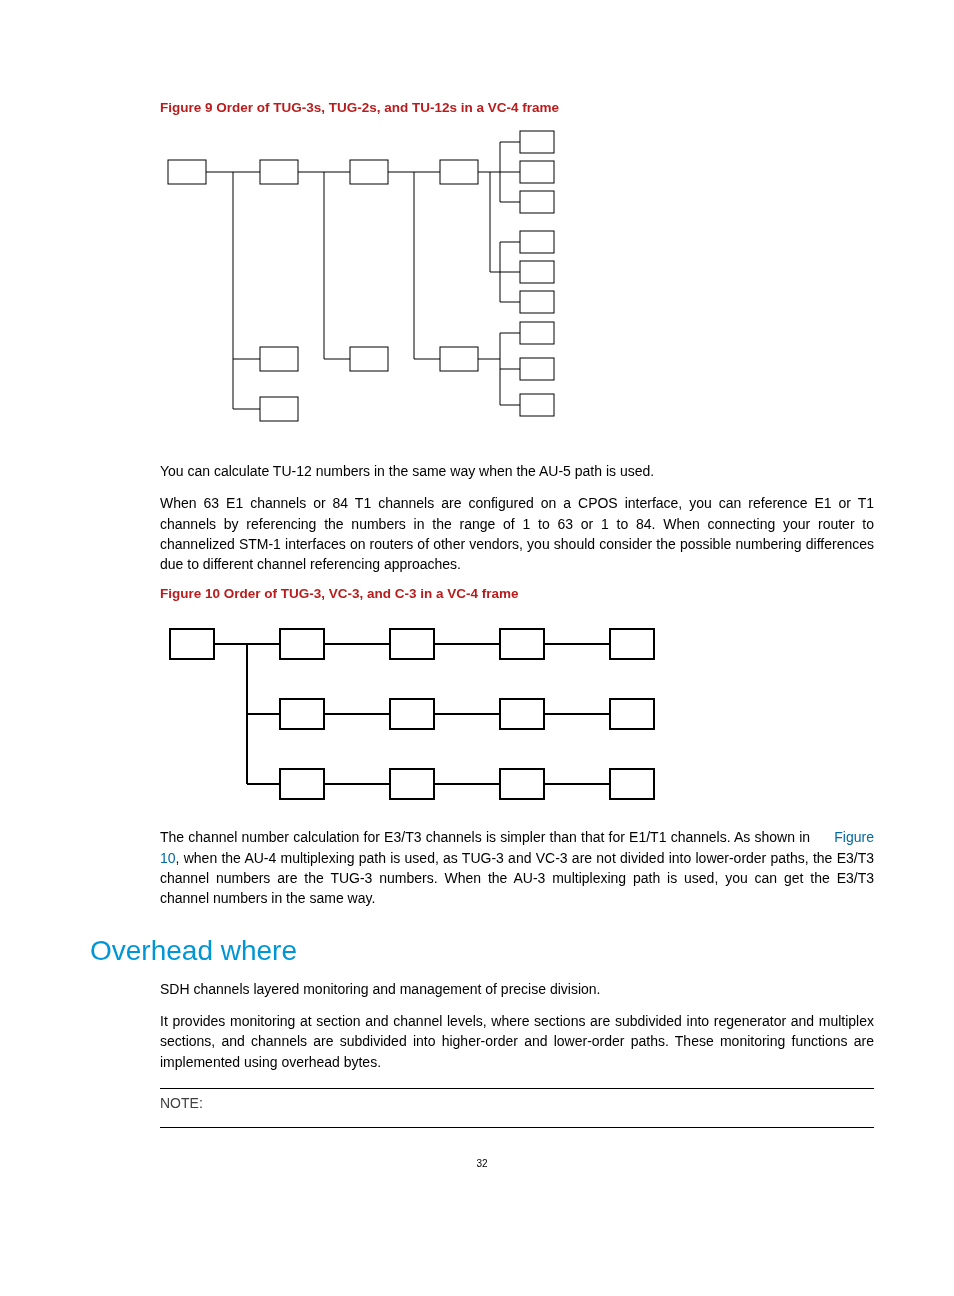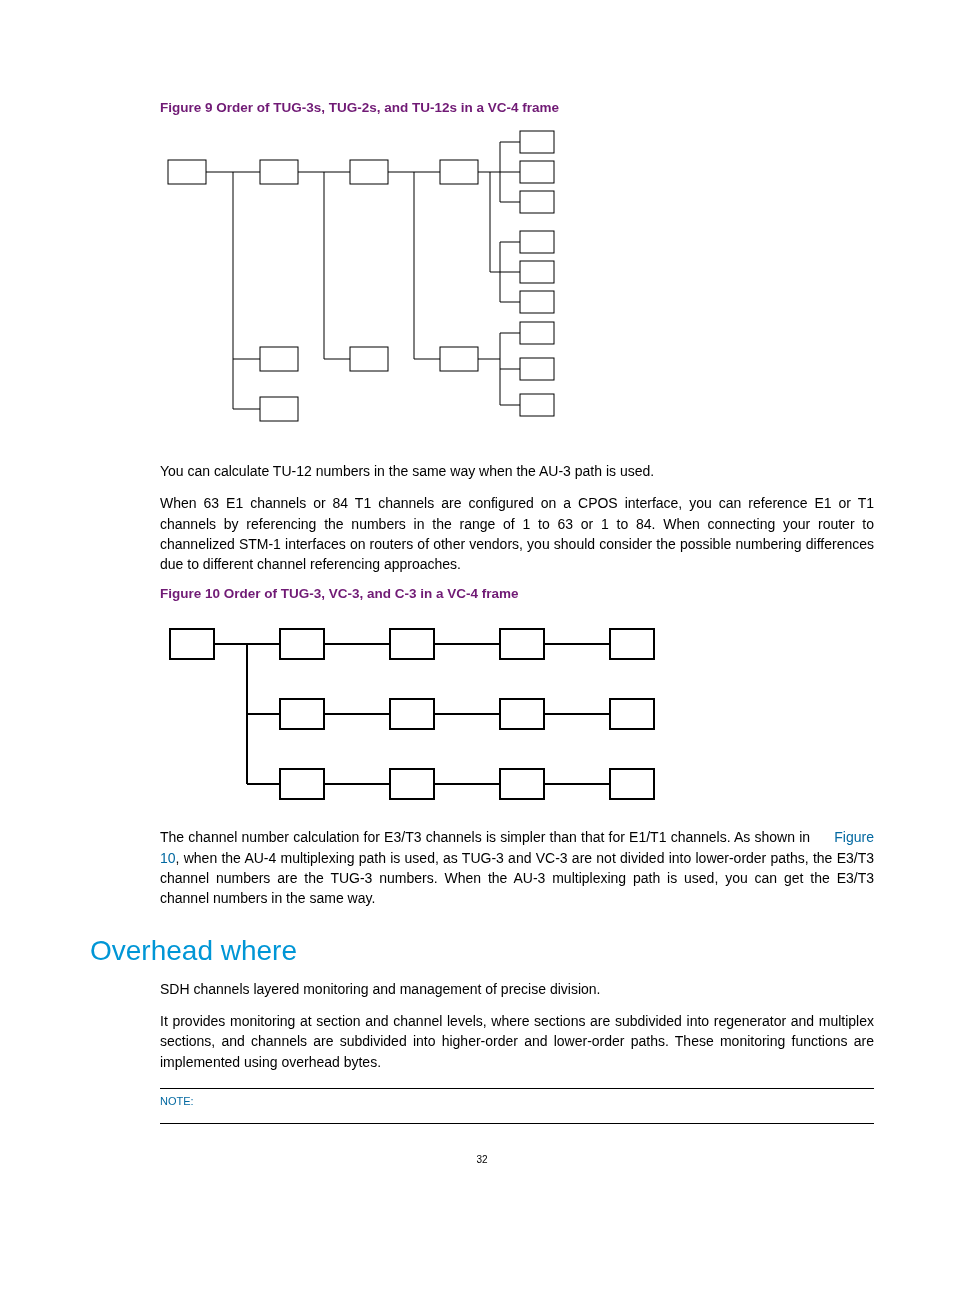--- a/index.html
+++ b/index.html
@@ -8,21 +8,21 @@
     color: #000;
     width: 954px;
     margin: 0;
     padding: 0;
     background: #fff;
   }
   .page {
     padding: 90px 80px 40px 90px;
   }
   .figure-title {
-    color: #701a75;
+    color: #b91c1c;
     font-weight: bold;
     font-size: 13.5px;
     margin: 10px 0 14px 70px;
   }
   .figure-ref {
     color: #0369a1;
     margin-left: 20px;
   }
   .body-text {
     margin: 12px 0 12px 70px;
@@ -35,22 +35,22 @@
     font-weight: 300;
     margin: 26px 0 12px 0;
   }
   .note-box {
     margin: 16px 0 0 70px;
     border-top: 1px solid #000;
     border-bottom: 1px solid #000;
     padding: 6px 0 10px 0;
   }
   .note-label {
-    color: #0369a1;
-    font-size: 11px;
+    color: #404040;
+    font-size: 14px;
     margin-bottom: 6px;
   }
   .note-content {
     line-height: 1.45;
     text-align: justify;
   }
   .page-num {
     text-align: center;
     font-size: 10px;
     margin-top: 30px;
@@ -122,21 +122,21 @@
         <line x1="340" y1="204" x2="360" y2="204"></line>
         <line x1="340" y1="240" x2="360" y2="240"></line>
         <line x1="340" y1="276" x2="360" y2="276"></line>
         <rect x="360" y="193" width="34" height="22"></rect>
         <rect x="360" y="229" width="34" height="22"></rect>
         <rect x="360" y="265" width="34" height="22"></rect>
       </g>
     </svg>
   </div>
 
-  <div class="body-text">You can calculate TU-12 numbers in the same way when the AU-3 path is used.</div>
+  <div class="body-text">You can calculate TU-12 numbers in the same way when the AU-5 path is used.</div>
   <div class="body-text">When 63 E1 channels or 84 T1 channels are configured on a CPOS interface, you can reference E1 or T1 channels by referencing the numbers in the range of 1 to 63 or 1 to 84. When connecting your router to channelized STM-1 interfaces on routers of other vendors, you should consider the possible numbering differences due to different channel referencing approaches.</div>
 
   <div class="figure-title">Figure 10 Order of TUG-3, VC-3, and C-3 in a VC-4 frame</div>
 
   <div class="diagram-wrap">
     <svg width="520" height="200" viewBox="0 0 520 200">
       <g stroke="#000" stroke-width="2" fill="#fff">
 
         <rect x="10" y="14" width="44" height="30"></rect>
         <line x1="54" y1="29" x2="120" y2="29"></line>

